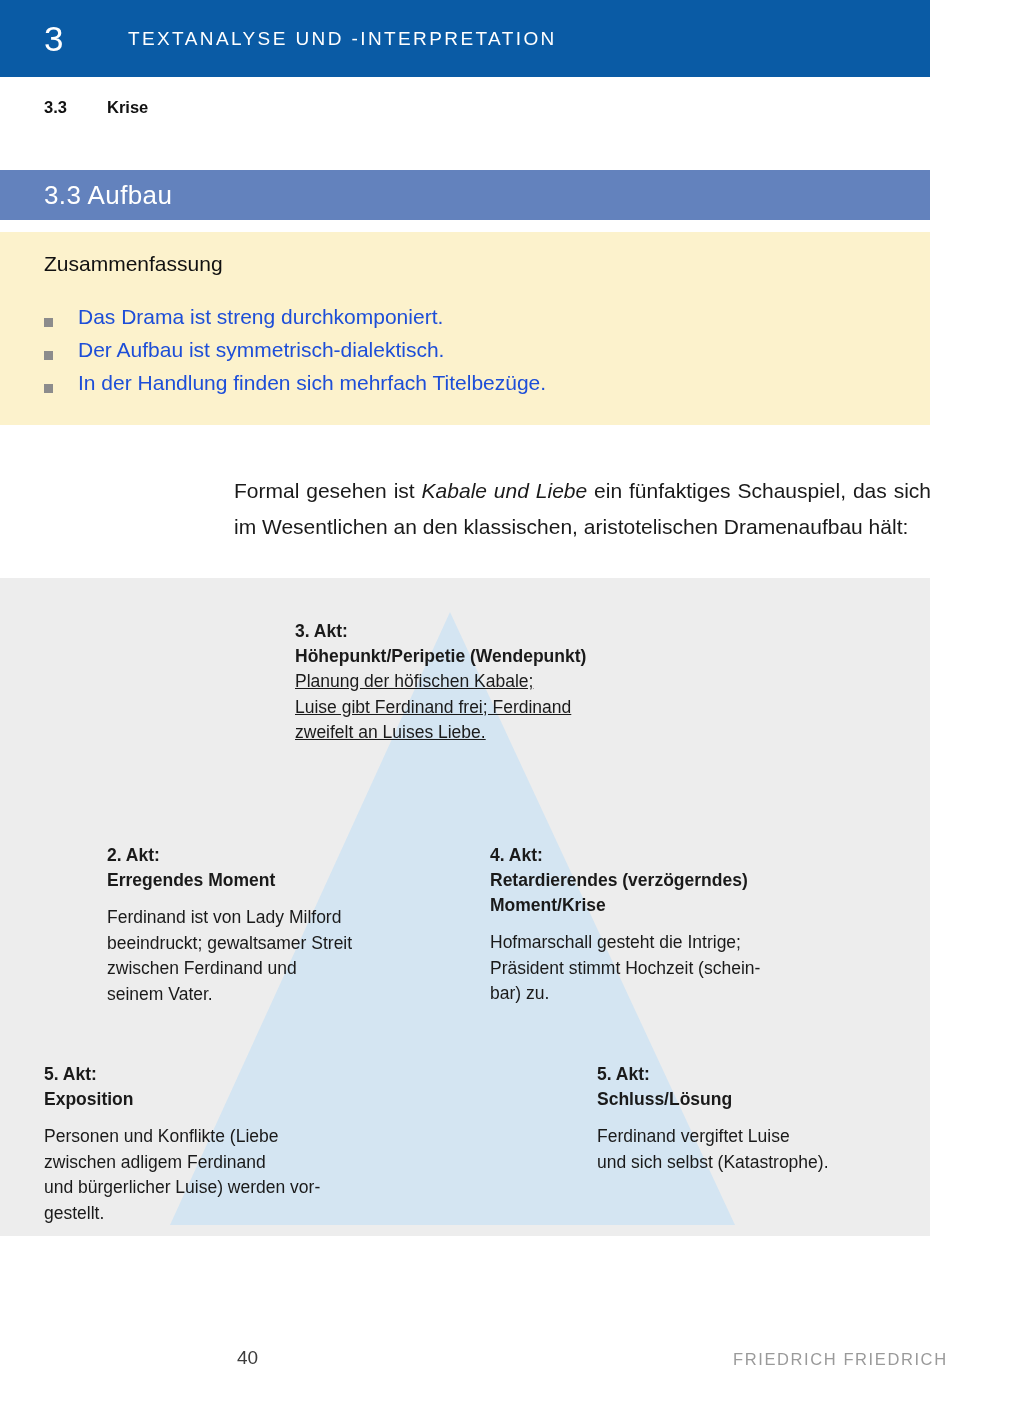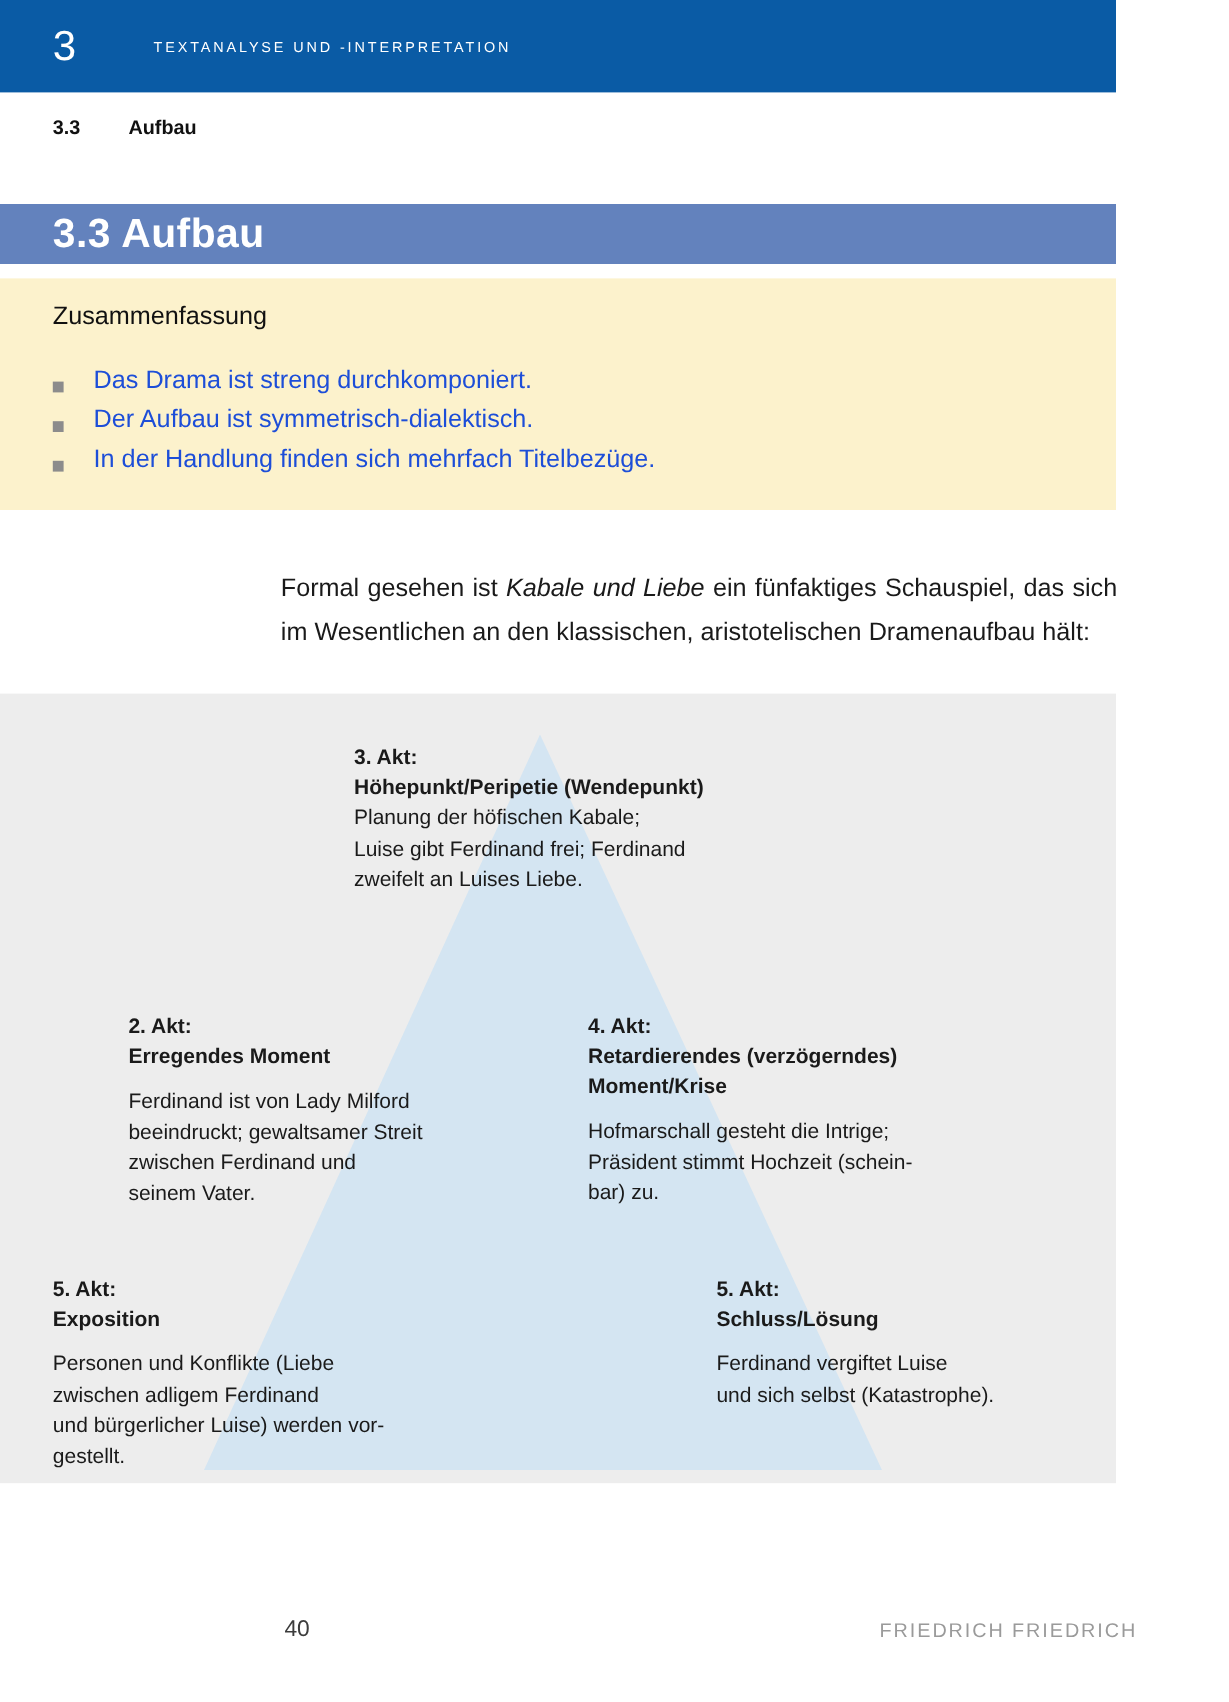--- a/index.html
+++ b/index.html
@@ -30,21 +30,21 @@
   .chapter-number {
     color: #ffffff;
     font-size: 35px;
     font-weight: 400;
     margin-left: 44px;
     line-height: 1;
     letter-spacing: 0.5px;
   }
   .chapter-title {
     color: #ffffff;
-    font-size: 12px;
+    font-size: 19px;
     font-weight: 400;
     margin-left: 64px;
     letter-spacing: 2.4px;
   }
 
   
   .breadcrumb {
     position: absolute;
     left: 44px;
     top: 98px;
@@ -61,22 +61,22 @@
     left: 0;
     top: 170px;
     width: 930px;
     height: 50px;
     background: #6382bd;
     display: flex;
     align-items: center;
   }
   .section-band-text {
     color: #ffffff;
-    font-size: 34px;
-    font-weight: bold;
+    font-size: 26px;
+    font-weight: normal;
     margin-left: 44px;
     letter-spacing: 0.4px;
   }
 
   
   .summary-box {
     position: absolute;
     left: 0;
     top: 232px;
     width: 930px;
@@ -154,21 +154,21 @@
     font-weight: bold;
     line-height: 25px;
     white-space: pre-line;
   }
   .act-body {
     font-size: 17.5px;
     line-height: 25.5px;
     white-space: pre-line;
     margin-top: 12px;
   }
-  .act-3 .act-body { margin-top: 0; }
+  .act-3 .act-body { margin-top: 0; text-decoration: underline; }
 
   .act-3 { left: 295px; top: 41px; width: 400px; }
   .act-2 { left: 107px; top: 265px; width: 310px; }
   .act-4 { left: 490px; top: 265px; width: 330px; }
   .act-1 { left: 44px; top: 484px; width: 360px; }
   .act-5 { left: 597px; top: 484px; width: 320px; }
 
   
   .footer-page {
     position: absolute;
@@ -189,21 +189,21 @@
 </head>
 <body>
 
 <div class="chapter-bar">
   <span class="chapter-number">3</span>
   <span class="chapter-title">TEXTANALYSE UND -INTERPRETATION</span>
 </div>
 
 <div class="breadcrumb">
   <span class="breadcrumb-num">3.3</span>
-  <span>Aufbau</span>
+  <span>Krise</span>
 </div>
 
 <div class="section-band">
   <span class="section-band-text">3.3  Aufbau</span>
 </div>
 
 <div class="summary-box">
   <div class="summary-title">Zusammenfassung</div>
   <ul class="summary-list">
     <li>

